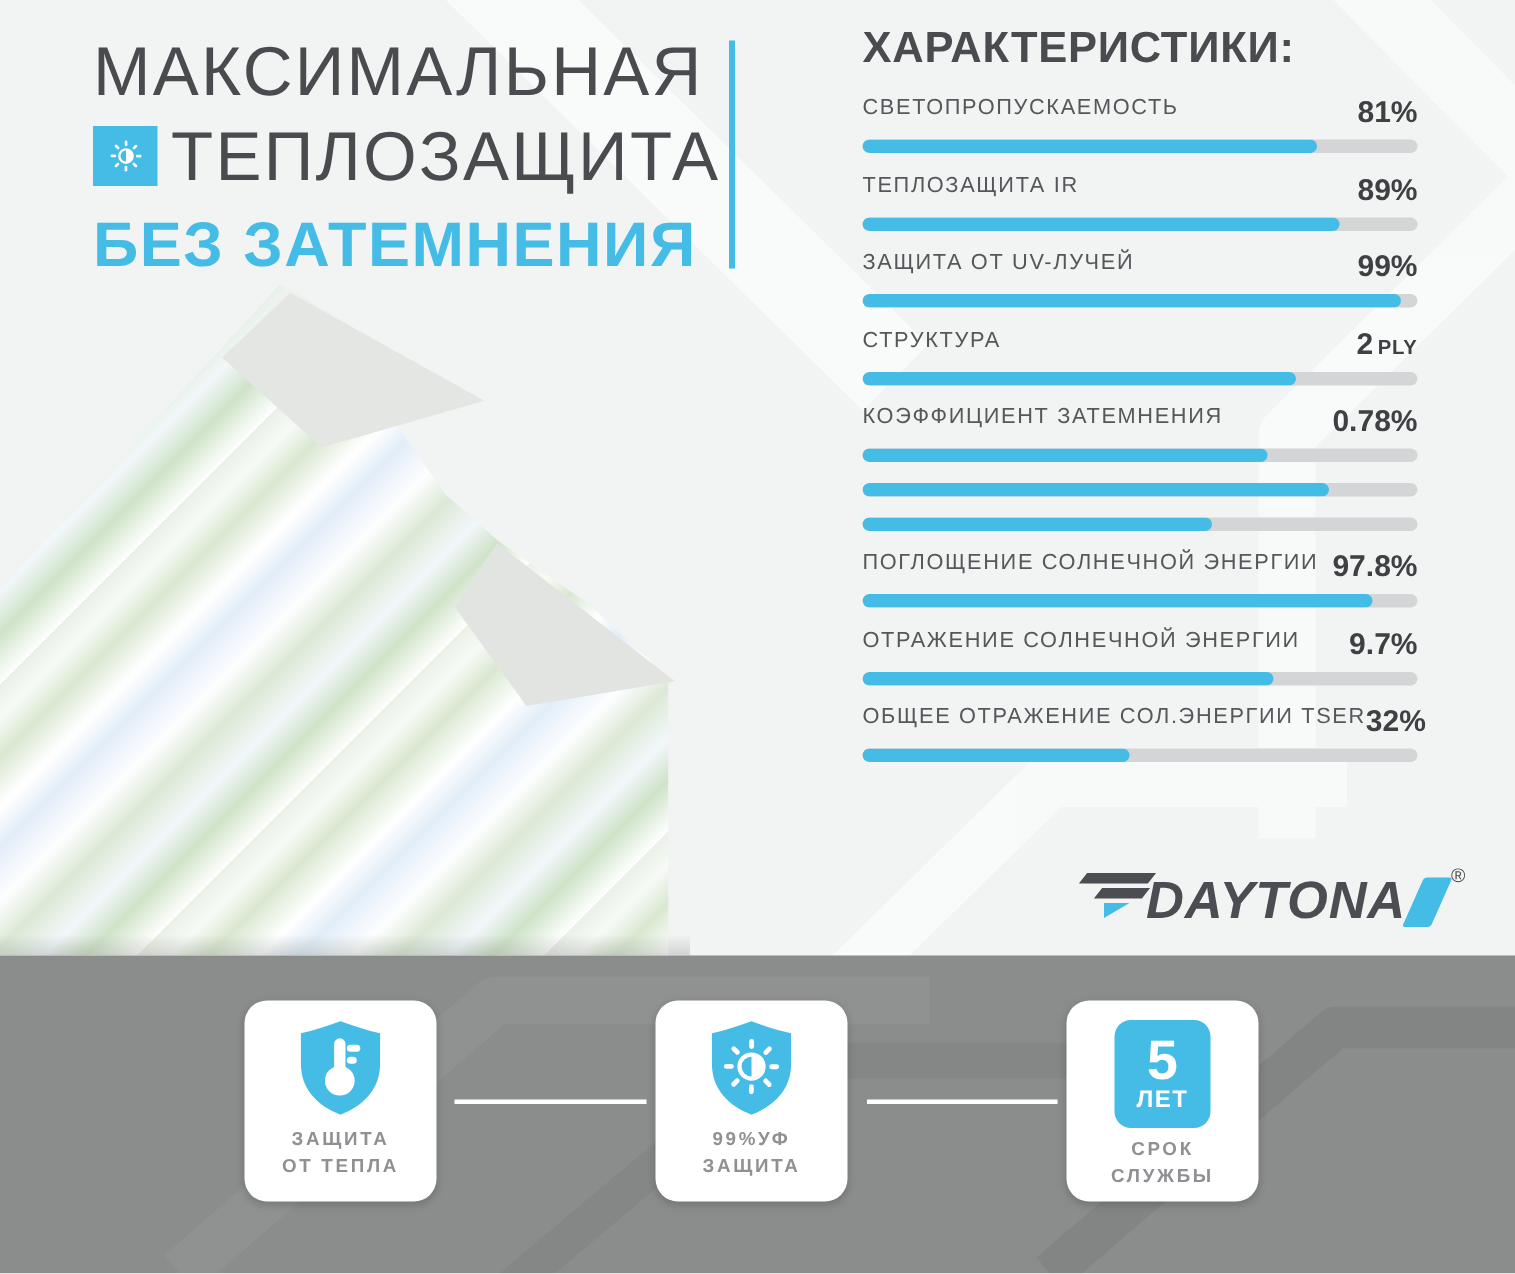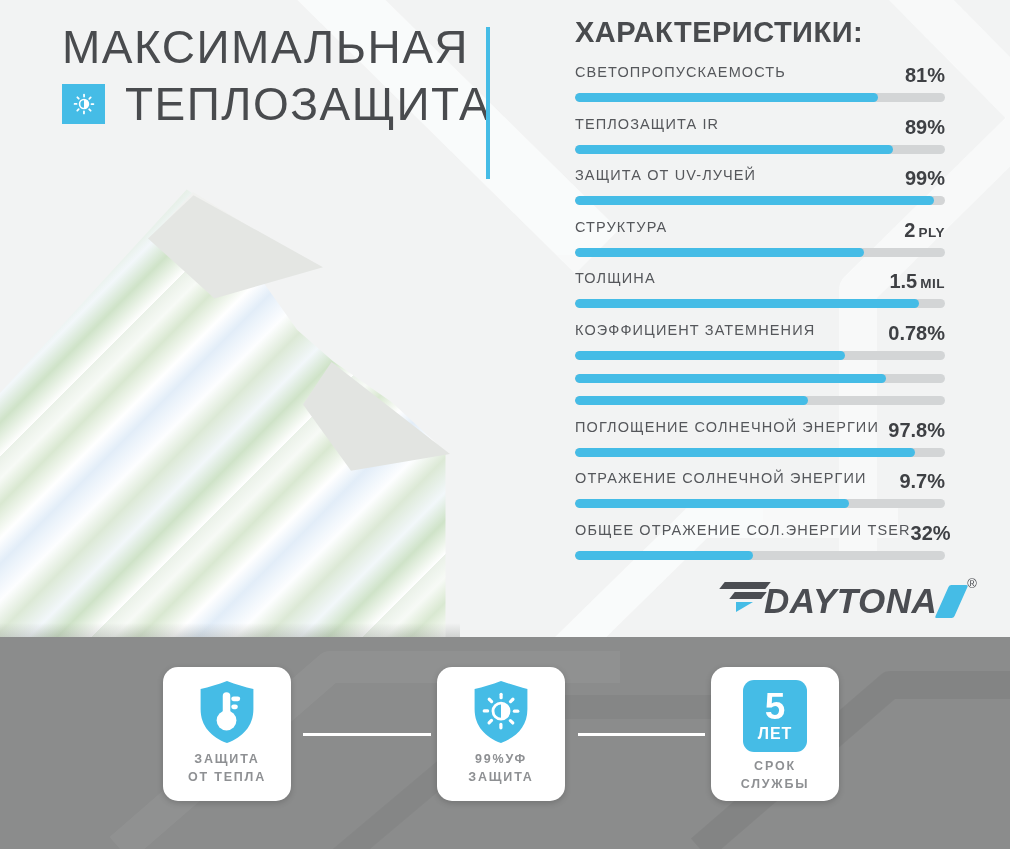--- a/index.html
+++ b/index.html
@@ -33,21 +33,21 @@
   .fold-1b{left:160px;top:192px;width:150px;height:95px;background:#f0f1ef;
     clip-path:polygon(22% 0%,96% 72%,40% 78%,2% 34%);}
   .fold-2{left:300px;top:355px;width:150px;height:118px;background:#e2e4e1;
     clip-path:polygon(21% 6%,100% 84%,34% 98%,2% 42%);}
   .roll-shadow{position:absolute;left:0;top:623px;width:460px;height:14px;
     background:linear-gradient(180deg,rgba(120,124,120,0) 0%,rgba(110,114,110,.25) 100%);}
 
   
   .hero{position:absolute;left:62px;top:24px;color:var(--heading);}
   .hero-line1{font-size:46px;line-height:1.0;letter-spacing:1.5px;}
-  .hero-line2{display:flex;align-items:center;gap:20px;margin-top:11px;}
+  .hero-line2{display:flex;align-items:center;gap:9px;margin-top:11px;}
   .sun-chip{width:43px;height:40px;background:var(--accent);display:flex;align-items:center;justify-content:center;flex:0 0 auto;}
   .hero-line2-text{font-size:46px;line-height:1.0;letter-spacing:1.5px;}
   .hero-line3{margin-top:15px;font-size:42px;line-height:1.0;font-weight:700;letter-spacing:1px;color:var(--accent);}
   .hero-divider{position:absolute;left:486px;top:27px;width:4px;height:152px;background:var(--accent);}
 
   
   .specs{position:absolute;left:575px;top:16px;width:370px;}
   .spec-heading{font-size:29px;font-weight:700;letter-spacing:.5px;color:var(--heading);}
   .spec-rows{margin-top:15px;}
   .spec-row{margin-bottom:13.6px;}
@@ -124,20 +124,21 @@
               <rect x="46" y="30.2" width="8" height="3.8" rx="1.9" transform="rotate(135 32 32)"></rect>
               <rect x="46" y="30.2" width="8" height="3.8" rx="1.9" transform="rotate(180 32 32)"></rect>
               <rect x="46" y="30.2" width="8" height="3.8" rx="1.9" transform="rotate(225 32 32)"></rect>
               <rect x="46" y="30.2" width="8" height="3.8" rx="1.9" transform="rotate(270 32 32)"></rect>
               <rect x="46" y="30.2" width="8" height="3.8" rx="1.9" transform="rotate(315 32 32)"></rect>
             </g>
           </svg>
         </span>
         <span class="hero-line2-text">ТЕПЛОЗАЩИТА</span>
       </div>
+      <div class="hero-line3">БЕЗ ЗАТЕМНЕНИЯ</div>
     </div>
     <div class="hero-divider"></div>
 
     <div class="specs">
       <div class="spec-heading">ХАРАКТЕРИСТИКИ:</div>
       <div class="spec-rows">
   <div class="spec-row">
     <div class="spec-top">
       <span class="spec-label">СВЕТОПРОПУСКАЕМОСТЬ</span>
       <span class="spec-value">
@@ -178,31 +179,20 @@
       <span class="spec-label">СТРУКТУРА</span>
       <span class="spec-value">
         <span class="spec-value-num">2</span><span class="spec-value-unit">PLY</span>
       </span>
     </div>
     <div class="bar-track">
       <div class="bar-fill" style="width: 78%;"></div>
     </div>
   </div>
 
-  <div class="spec-row">
-    <div class="spec-top">
-      <span class="spec-label">ТОЛЩИНА</span>
-      <span class="spec-value">
-        <span class="spec-value-num">1.5</span><span class="spec-value-unit">MIL</span>
-      </span>
-    </div>
-    <div class="bar-track">
-      <div class="bar-fill" style="width: 93%;"></div>
-    </div>
-  </div>
 
   <div class="spec-row">
     <div class="spec-top">
       <span class="spec-label">КОЭФФИЦИЕНТ ЗАТЕМНЕНИЯ</span>
       <span class="spec-value">
         <span class="spec-value-num">0.78%</span>
       </span>
     </div>
     <div class="bar-track">
       <div class="bar-fill" style="width: 73%;"></div>

